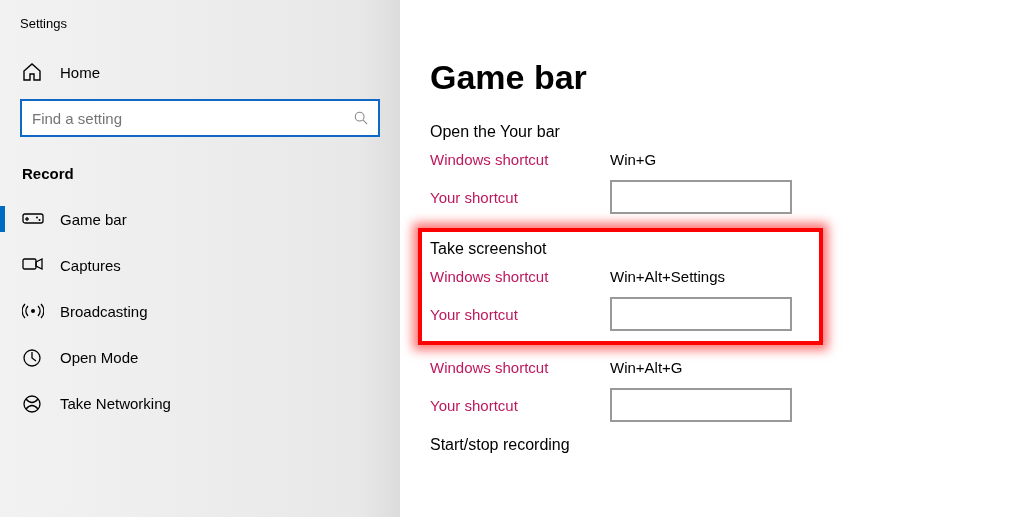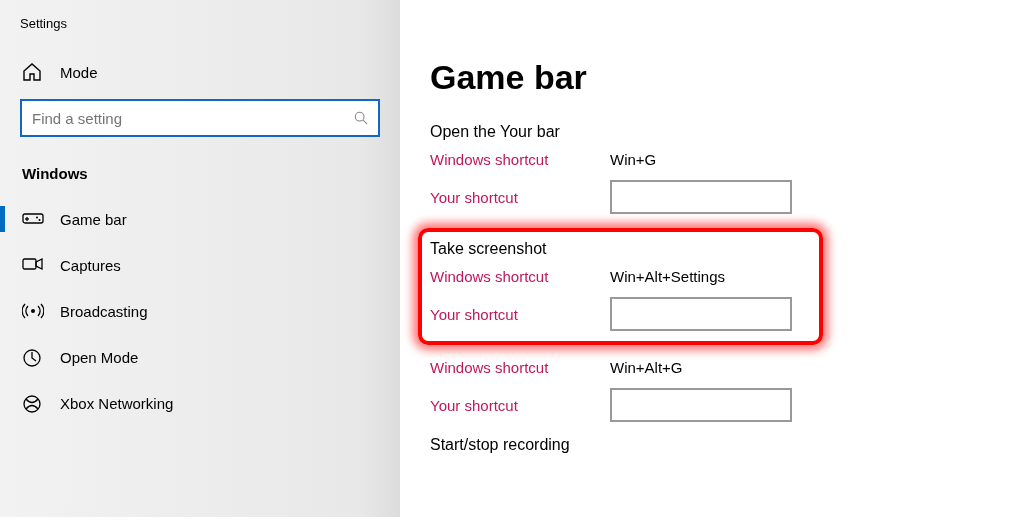--- a/index.html
+++ b/index.html
@@ -94,21 +94,21 @@
   .row .rlabel { width: 180px; color: #be185d; font-size: 15px; }
   .row .rvalue { font-size: 15px; }
   .row .rinput {
     width: 182px;
     height: 34px;
     border: 2px solid #999;
     background: #fff;
   }
   .highlight {
     border: 4px solid #fd0202;
-    border-radius: 10px;
+    border-radius: 0;
     box-shadow: 0 0 10px 5px rgba(253,2,2,0.55);
     padding: 8px 8px 6px 8px;
     margin-left: -12px;
     margin-bottom: 14px;
     width: 405px;
   }
   .highlight .group-title { margin-top: 0; }
   svg { display:block; }
 </style>
 </head>
@@ -117,34 +117,34 @@
 <div class="app">
   <div class="sidebar">
     <div class="app-title">Settings</div>
 
     <div class="home-row">
       <span class="hicon">
         <svg viewBox="0 0 20 18" width="20" height="18">
             <path d="M2 8 L10 1 L18 8 L18 17 L12 17 L12 11 L8 11 L8 17 L2 17 Z" fill="none" stroke="#000" stroke-width="1.4"></path>
           </svg>
       </span>
-      <span class="hlabel">Mode</span>
+      <span class="hlabel">Home</span>
     </div>
 
     <div class="search-wrap">
       <input type="text" placeholder="Find a setting" style="">
       <span class="sicon">
         <svg viewBox="0 0 16 16" width="14" height="14">
             <circle cx="6.5" cy="6.5" r="5" fill="none" stroke="#888" stroke-width="1.2"></circle>
             <line x1="10.5" y1="10.5" x2="15" y2="15" stroke="#888" stroke-width="1.2"></line>
           </svg>
       </span>
     </div>
 
-    <div class="section-title">Windows</div>
+    <div class="section-title">Record</div>
 
     <div class="nav-item active">
       <span class="nicon">
         <svg viewBox="0 0 22 16" width="22" height="16">
             <rect x="1" y="4" width="20" height="9" rx="2" fill="none" stroke="#000" stroke-width="1.3"></rect>
             <line x1="5" y1="7" x2="5" y2="11" stroke="#000" stroke-width="1.3"></line>
             <line x1="3" y1="9" x2="7" y2="9" stroke="#000" stroke-width="1.3"></line>
             <circle cx="15" cy="7.5" r="1" fill="#000"></circle>
             <circle cx="17.5" cy="10" r="1" fill="#000"></circle>
           </svg>
@@ -186,21 +186,21 @@
     </div>
 
     <div class="nav-item">
       <span class="nicon">
         <svg viewBox="0 0 20 20" width="20" height="20">
             <circle cx="10" cy="10" r="8" fill="none" stroke="#000" stroke-width="1.3"></circle>
             <path d="M4 5 Q10 12 16 5" fill="none" stroke="#000" stroke-width="1.3"></path>
             <path d="M4 15 Q10 8 16 15" fill="none" stroke="#000" stroke-width="1.3"></path>
           </svg>
       </span>
-      <span class="nlabel">Xbox Networking</span>
+      <span class="nlabel">Take Networking</span>
     </div>
   </div>
 
   <div class="content">
     <div class="page-title">Game bar</div>
 
     <div class="group">
       <div class="group-title">Open the Your bar</div>
       <div class="row">
         <span class="rlabel">Windows shortcut</span>

